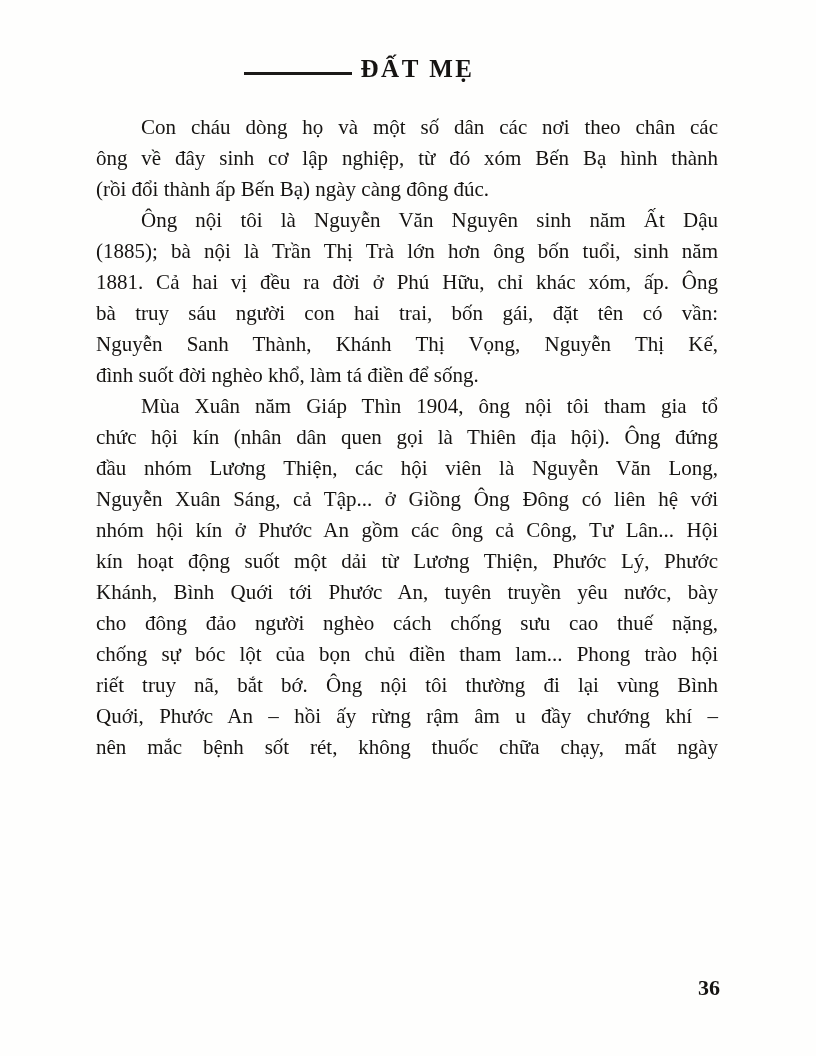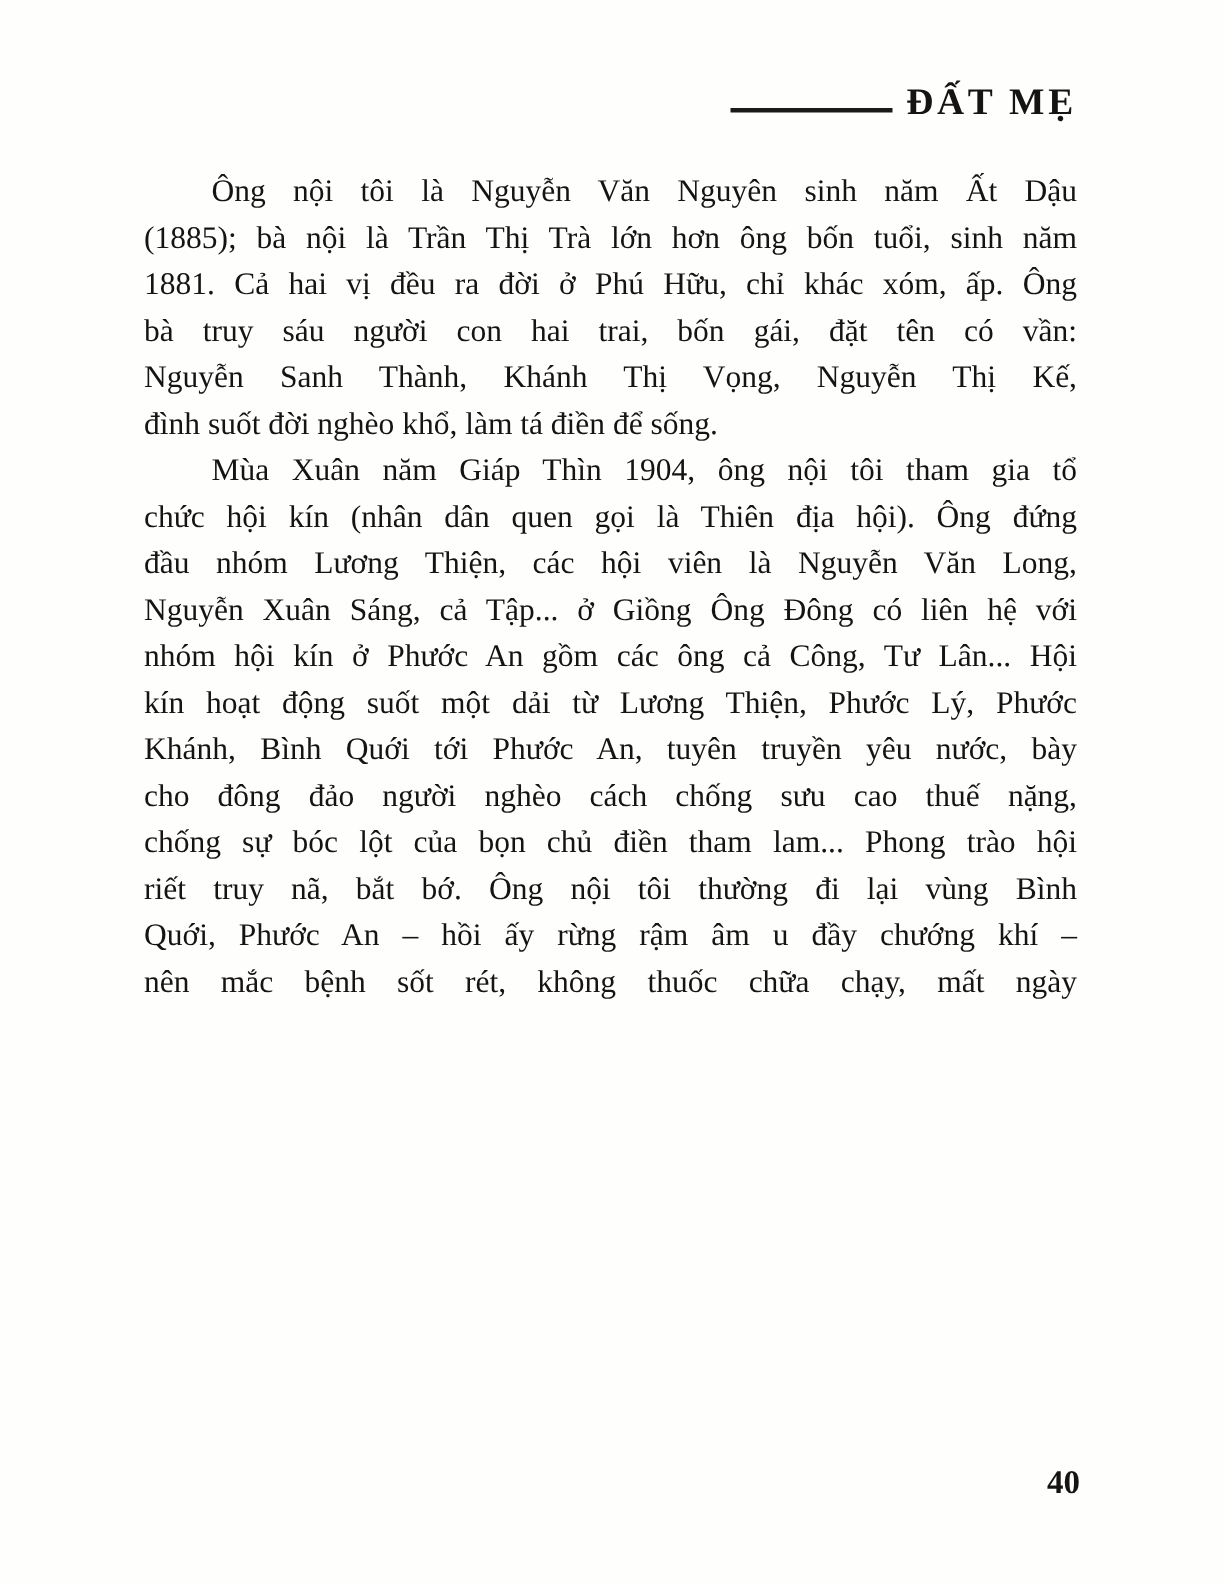--- a/index.html
+++ b/index.html
@@ -19,21 +19,21 @@
     font-family: "Liberation Serif", "DejaVu Serif", serif;
     overflow: hidden;
   }
   
   .header {
     position: absolute;
     top: 56px;
     left: 0;
     right: 98px;
     display: flex;
-    justify-content: flex-end;
+    justify-content: center;
     align-items: flex-end;
   }
   .header-rule {
     display: inline-block;
     width: 108px;
     height: 0;
     border-bottom: 3.5px solid var(--rule-color);
     margin-bottom: 6px;
     margin-right: 9px;
   }
@@ -77,20 +77,25 @@
 
 <div class="page">
 
   <div class="header">
     <span class="header-rule"></span>
     <span class="header-title">ĐẤT MẸ</span>
   </div>
 
   <div class="body-text" id="paragraphs">
       <div class="para">
+        <div class="text-line first">Con cháu dòng họ và một số dân các nơi theo chân các</div>
+        <div class="text-line">ông về đây sinh cơ lập nghiệp, từ đó xóm Bến Bạ hình thành</div>
+        <div class="text-line last">(rồi đổi thành ấp Bến Bạ) ngày càng đông đúc.</div>
+      </div>
+      <div class="para">
         <div class="text-line first">Ông nội tôi là Nguyễn Văn Nguyên sinh năm Ất Dậu</div>
         <div class="text-line">(1885); bà nội là Trần Thị Trà lớn hơn ông bốn tuổi, sinh năm</div>
         <div class="text-line">1881. Cả hai vị đều ra đời ở Phú Hữu, chỉ khác xóm, ấp. Ông</div>
         <div class="text-line">bà truy sáu người con hai trai, bốn gái, đặt tên có vần:</div>
         <div class="text-line">Nguyễn Sanh Thành, Khánh Thị Vọng, Nguyễn Thị Kế,</div>
         <div class="text-line last">đình suốt đời nghèo khổ, làm tá điền để sống.</div>
       </div>
       <div class="para">
         <div class="text-line first">Mùa Xuân năm Giáp Thìn 1904, ông nội tôi tham gia tổ</div>
         <div class="text-line">chức hội kín (nhân dân quen gọi là Thiên địa hội). Ông đứng</div>
@@ -100,15 +105,15 @@
         <div class="text-line">kín hoạt động suốt một dải từ Lương Thiện, Phước Lý, Phước</div>
         <div class="text-line">Khánh, Bình Quới tới Phước An, tuyên truyền yêu nước, bày</div>
         <div class="text-line">cho đông đảo người nghèo cách chống sưu cao thuế nặng,</div>
         <div class="text-line">chống sự bóc lột của bọn chủ điền tham lam... Phong trào hội</div>
         <div class="text-line">riết truy nã, bắt bớ. Ông nội tôi thường đi lại vùng Bình</div>
         <div class="text-line">Quới, Phước An – hồi ấy rừng rậm âm u đầy chướng khí –</div>
         <div class="text-line">nên mắc bệnh sốt rét, không thuốc chữa chạy, mất ngày</div>
       </div>
     </div>
 
-  <div class="page-number">40</div>
+  <div class="page-number">36</div>
 
 </div>
 
 </body></html>

